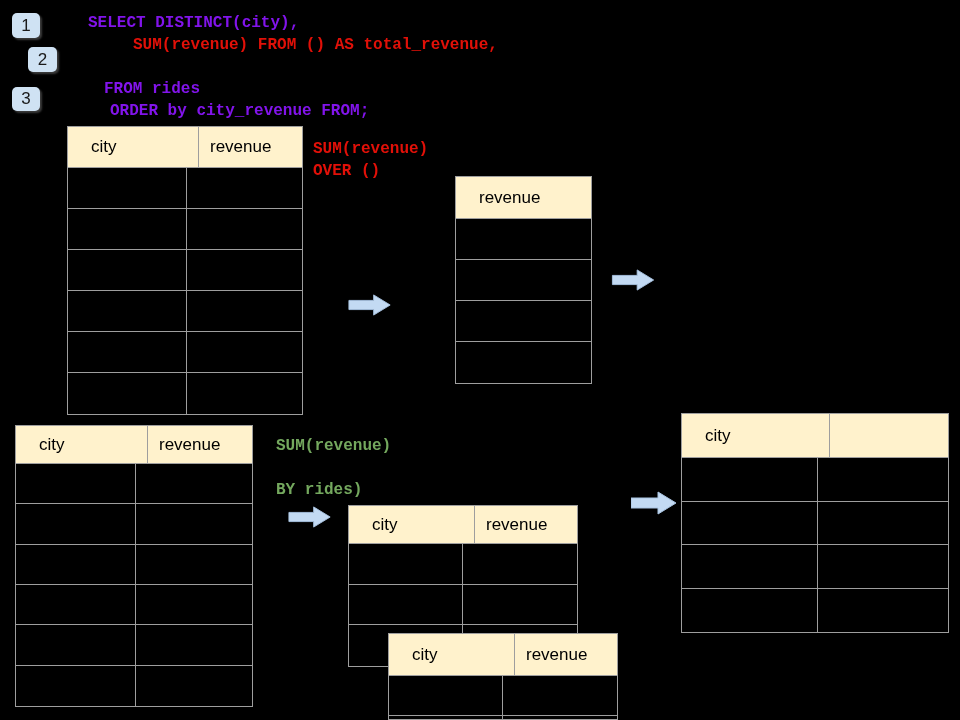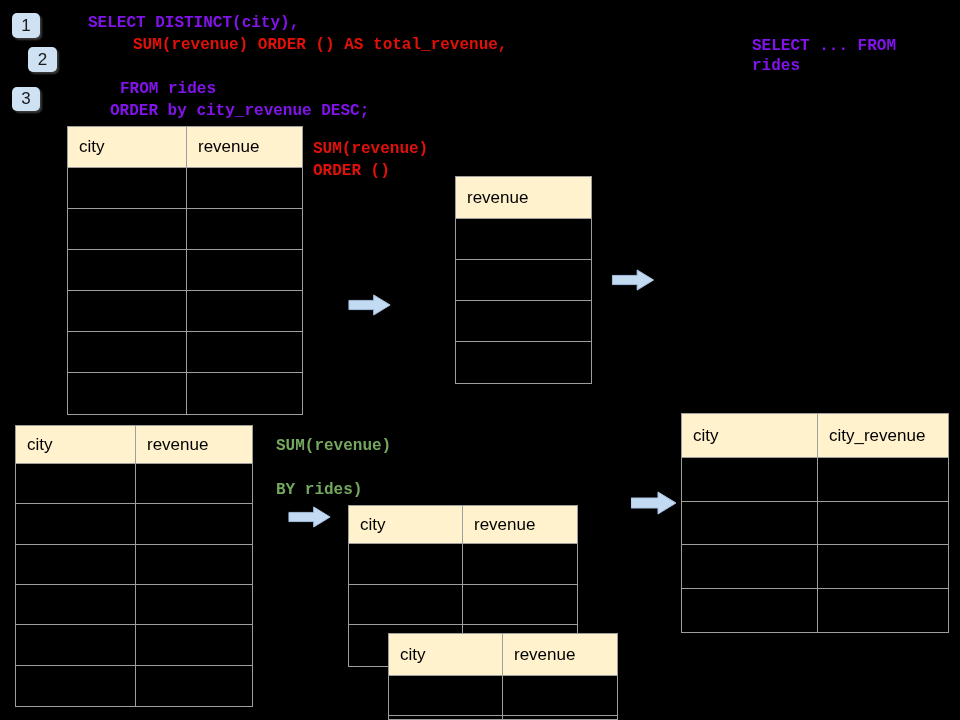--- a/index.html
+++ b/index.html
@@ -22,21 +22,21 @@
     border-radius:5px;display:flex;align-items:center;justify-content:center;
     color:#1a1a1a;font-size:17px;box-shadow:2px 2px 2px rgba(170,170,170,.35);
   }
   
   .tbl{
     position:absolute;box-sizing:border-box;border:1px solid var(--border);
     background:#000;display:flex;flex-direction:column;overflow:hidden;
   }
   .thead{
     display:flex;flex:none;background:var(--cream);
-    border-bottom:1px solid var(--border);box-sizing:border-box;
+    border-bottom:1px solid var(--border);box-sizing:border-box;padding-left:12px;
   }
   .th{
     display:flex;align-items:center;padding-left:11px;font-size:17px;color:#000;
     box-sizing:border-box;overflow:hidden;
   }
   .tbody{display:flex;flex-direction:column;flex:1;}
   .tr{display:flex;flex:none;height:var(--rh);border-bottom:1px solid var(--border);box-sizing:border-box;}
   .tr:last-child{border-bottom:none;}
   .td{box-sizing:border-box;background:#000;}
   .c1{width:var(--c1);flex:none;border-right:1px solid var(--border);}
@@ -55,27 +55,26 @@
       <span>1</span>
     </div>
   <div class="badge" style="left:28px;top:47px;width:29px;">
       <span>2</span>
     </div>
   <div class="badge" style="left:12px;top:87px;height:24px;">
       <span>3</span>
     </div>
 
   <div class="code purple" style="left:88px;top:12px;">SELECT DISTINCT(city),</div>
-  <div class="code red" style="left:133px;top:34px;">SUM(revenue) ORDER () AS total_revenue,</div>
-  <div class="code purple" style="left:120px;top:78px;text-align:center;">FROM rides</div>
-  <div class="code purple" style="left:110px;top:100px;">ORDER by city_revenue DESC;</div>
-
-  <div class="code small purple" style="left:752px;top:36px;"><span>SELECT ... FROM</span><br><span>rides</span></div>
-
-  <div class="code red" style="left:313px;top:138px;"><span>SUM(revenue)</span><br><span>ORDER ()</span></div>
+  <div class="code red" style="left:133px;top:34px;">SUM(revenue) FROM () AS total_revenue,</div>
+  <div class="code purple" style="left:104px;top:78px;text-align:center;">FROM rides</div>
+  <div class="code purple" style="left:110px;top:100px;">ORDER by city_revenue FROM;</div>
+
+
+  <div class="code red" style="left:313px;top:138px;"><span>SUM(revenue)</span><br><span>OVER ()</span></div>
 
   <div class="code green" style="left:276px;top:435px;"><span>SUM(revenue)</span><br><br><span>BY rides)</span></div>
 
   <div class="tbl" style="left:67px;top:126px;width:236px;height:289px;--c1:119px;--rh:41px;">
     <div class="thead" style="height:41px;">
       <div class="th c1">city</div>
       <div class="th c2">revenue</div>
     </div>
     <div class="tbody">
       <div class="tr">
@@ -192,21 +191,20 @@
     <div class="tr">
           <div class="td c1"></div>
           <div class="td c2"></div>
         </div>
       </div>
   </div>
 
   <div class="tbl" style="left:681px;top:413px;width:268px;height:220px;--c1:136px;--rh:43.5px;">
     <div class="thead" style="height:44px;">
       <div class="th c1">city</div>
-      <div class="th c2">city_revenue</div>
     </div>
     <div class="tbody">
       <div class="tr">
           <div class="td c1"></div>
           <div class="td c2"></div>
         </div>
     <div class="tr">
           <div class="td c1"></div>
           <div class="td c2"></div>
         </div>

